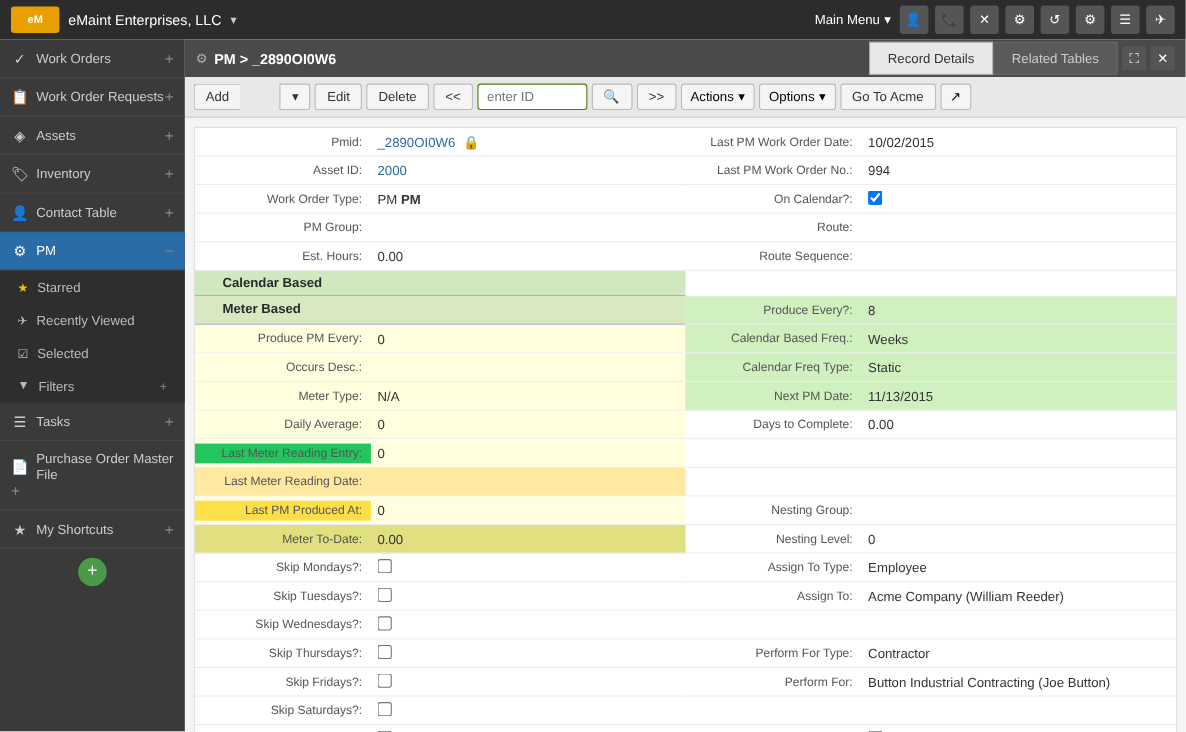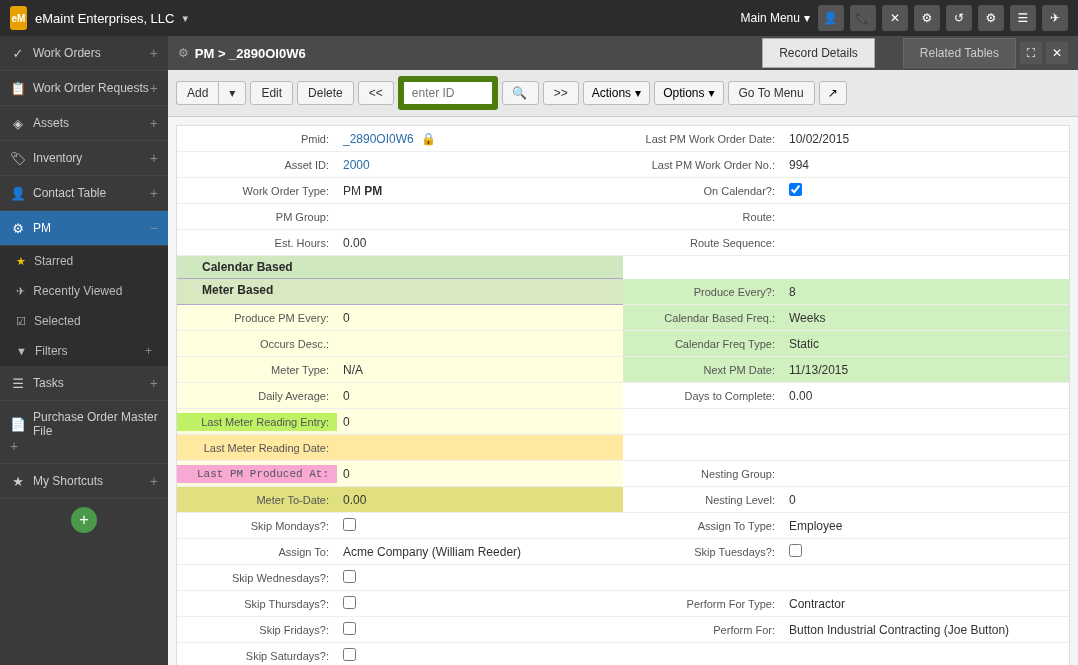--- a/index.html
+++ b/index.html
@@ -4,21 +4,21 @@
   <style>
     * { box-sizing: border-box; margin: 0; padding: 0; font-family: Arial, sans-serif; font-size: 12px; }
     body { width: 1078px; height: 665px; overflow: hidden; background: #f0f0f0; }
 
     
     .top-bar {
       display: flex; align-items: center; justify-content: space-between;
       background: #2c2c2c; height: 36px; padding: 0 10px;
     }
     .top-bar-left { display: flex; align-items: center; gap: 8px; }
-    .top-bar-logo { width: 17px; height: 24px; background: #e8a000; border-radius: 3px; display: flex; align-items: center; justify-content: center; color: white; font-weight: bold; font-size: 10px; }
+    .top-bar-logo { width: 44px; height: 24px; background: #e8a000; border-radius: 3px; display: flex; align-items: center; justify-content: center; color: white; font-weight: bold; font-size: 10px; }
     .top-bar-title { color: white; font-size: 13px; }
     .top-bar-right { display: flex; align-items: center; gap: 8px; }
     .top-bar-menu { color: white; font-size: 13px; display: flex; align-items: center; gap: 4px; cursor: pointer; }
     .top-bar-icons { display: flex; gap: 6px; }
     .top-bar-icon { width: 26px; height: 26px; background: #555; border-radius: 3px; display: flex; align-items: center; justify-content: center; color: white; font-size: 12px; cursor: pointer; }
 
     
     .layout { display: flex; height: calc(665px - 36px); }
 
     
@@ -35,34 +35,34 @@
 
     
     .main { flex: 1; display: flex; flex-direction: column; overflow: hidden; }
 
     
     .record-header { background: #4a4a4a; display: flex; align-items: center; justify-content: space-between; padding: 0 10px; height: 34px; }
     .record-header-left { display: flex; align-items: center; gap: 6px; }
     .record-header-icon { color: #aaa; font-size: 12px; }
     .record-header-title { color: white; font-size: 13px; font-weight: bold; }
     .record-header-tabs { display: flex; align-items: center; gap: 0; }
-    .record-tab { padding: 7px 16px; cursor: pointer; font-size: 12px; color: #ccc; border: 1px solid #666; margin-left: 28px; }
+    .record-tab { padding: 7px 16px; cursor: pointer; font-size: 12px; color: #ccc; border: 1px solid #666; }
     .record-tab.active { background: #e8e8e8; color: #333; border-color: #aaa; }
     .record-tab:not(.active) { background: #5a5a5a; }
     .record-tab-icons { display: flex; gap: 4px; margin-left: 4px; }
     .record-tab-icon { width: 22px; height: 22px; display: flex; align-items: center; justify-content: center; color: white; cursor: pointer; background: #555; border-radius: 2px; }
 
     
     .toolbar { display: flex; align-items: center; gap: 4px; padding: 6px 8px; background: #e8e8e8; border-bottom: 1px solid #ccc; }
     .toolbar-btn { padding: 4px 10px; background: #f5f5f5; border: 1px solid #bbb; border-radius: 3px; cursor: pointer; color: #333; font-size: 12px; }
-    .toolbar-btn-group { display: flex; }
+    .toolbar-btn-group { display: flex; gap: 36px; }
     .toolbar-btn-group .toolbar-btn { border-radius: 0; border-right: none; }
     .toolbar-btn-group .toolbar-btn:first-child { border-radius: 3px 0 0 3px; }
     .toolbar-btn-group .toolbar-btn:last-child { border-radius: 0 3px 3px 0; border-right: 1px solid #bbb; }
-    .toolbar-input { padding: 4px 8px; border: 6px solid #4d7c0f; border-radius: 3px; width: 100px; font-size: 12px; background: white; }
+    .toolbar-input { padding: 4px 8px; border: 1px solid #4d7c0f; border-radius: 3px; width: 100px; font-size: 12px; background: white; }
     .toolbar-dropdown { padding: 4px 8px; background: #f5f5f5; border: 1px solid #bbb; border-radius: 3px; cursor: pointer; font-size: 12px; display: flex; align-items: center; gap: 4px; }
     .toolbar-share-btn { padding: 4px 8px; background: #f5f5f5; border: 1px solid #bbb; border-radius: 3px; cursor: pointer; }
 
     
     .form-area { flex: 1; overflow-y: auto; background: #f5f5f5; padding: 8px; }
     .form-grid { display: grid; grid-template-columns: 1fr 1fr; gap: 0; background: white; border: 1px solid #ddd; }
     .form-row { display: flex; align-items: center; border-bottom: 1px solid #eee; min-height: 26px; }
     .form-label { width: 160px; text-align: right; padding: 3px 8px 3px 4px; color: #555; font-size: 11px; flex-shrink: 0; }
     .form-value { flex: 1; padding: 3px 6px; color: #333; font-size: 12px; }
     .form-value.link { color: #2a6ca8; }
@@ -224,21 +224,21 @@
       <button class="toolbar-btn">🔍</button>
       <button class="toolbar-btn">&gt;&gt;</button>
       <div class="toolbar-dropdown">
         <span>Actions</span>
         <span>▾</span>
       </div>
       <div class="toolbar-dropdown">
         <span>Options</span>
         <span>▾</span>
       </div>
-      <button class="toolbar-btn">Go To Menu</button>
+      <button class="toolbar-btn">Go To Acme</button>
       <button class="toolbar-share-btn">↗</button>
     </div>
 
     <div class="form-area">
       <div class="form-grid">
 
         <div class="form-row">
           <span class="form-label">Pmid:</span>
           <span class="form-value link">
             <span>_2890OI0W6</span>
@@ -325,39 +325,39 @@
         <div class="form-row meter-row">
           <span class="form-label" style="background:#ffffe0;padding-left:38px;">Daily Average:</span>
           <span class="form-value">0</span>
         </div>
 
         <div class="form-row">
           <span class="form-label">Days to Complete:</span>
           <span class="form-value">0.00</span>
         </div>
         <div class="form-row meter-row">
-          <span class="form-label" style="background:#bef264;">Last Meter Reading Entry:</span>
+          <span class="form-label" style="background:#22c55e;">Last Meter Reading Entry:</span>
           <span class="form-value">0</span>
         </div>
 
         <div class="form-row">
           <span class="form-label"></span>
           <span class="form-value"></span>
         </div>
         <div class="form-row" style="background:#ffe8a0;">
           <span class="form-label" style="background:#ffe8a0;">Last Meter Reading Date:</span>
           <span class="form-value"></span>
         </div>
 
         <div class="form-row">
           <span class="form-label"></span>
           <span class="form-value"></span>
         </div>
         <div class="form-row meter-row">
-          <span class="form-label" style="background:#f9a8d4;font-family:Liberation Mono, monospace;">Last PM Produced At:</span>
+          <span class="form-label" style="background:#fde047;">Last PM Produced At:</span>
           <span class="form-value">0</span>
         </div>
 
         <div class="form-row">
           <span class="form-label">Nesting Group:</span>
           <span class="form-value"></span>
         </div>
         <div class="form-row" style="background:#e0e080;">
           <span class="form-label" style="background:#e0e080;text-align:right;padding-right:8px;">Meter To-Date:</span>
           <span class="form-value">0.00</span>
@@ -370,28 +370,28 @@
         <div class="form-row">
           <span class="form-label">Skip Mondays?:</span>
           <span class="form-value"><input type="checkbox" style=""></span>
         </div>
 
         <div class="form-row">
           <span class="form-label">Assign To Type:</span>
           <span class="form-value">Employee</span>
         </div>
         <div class="form-row">
+          <span class="form-label">Skip Tuesdays?:</span>
+          <span class="form-value"><input type="checkbox" style=""></span>
+        </div>
+
+        <div class="form-row">
           <span class="form-label">Assign To:</span>
           <span class="form-value">Acme Company (William Reeder)</span>
         </div>
-
-        <div class="form-row">
-          <span class="form-label">Skip Tuesdays?:</span>
-          <span class="form-value"><input type="checkbox" style=""></span>
-        </div>
         <div class="form-row">
           <span class="form-label">Skip Wednesdays?:</span>
           <span class="form-value"><input type="checkbox" style=""></span>
         </div>
 
         <div class="form-row">
           <span class="form-label"></span>
           <span class="form-value"></span>
         </div>
         <div class="form-row">

